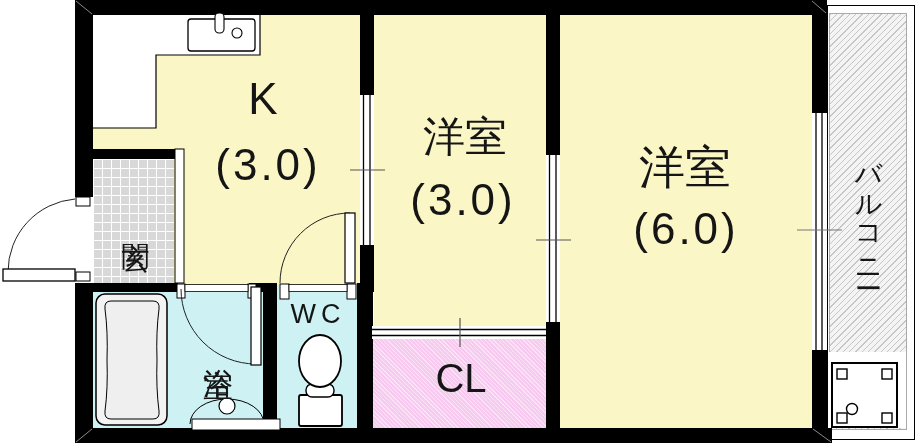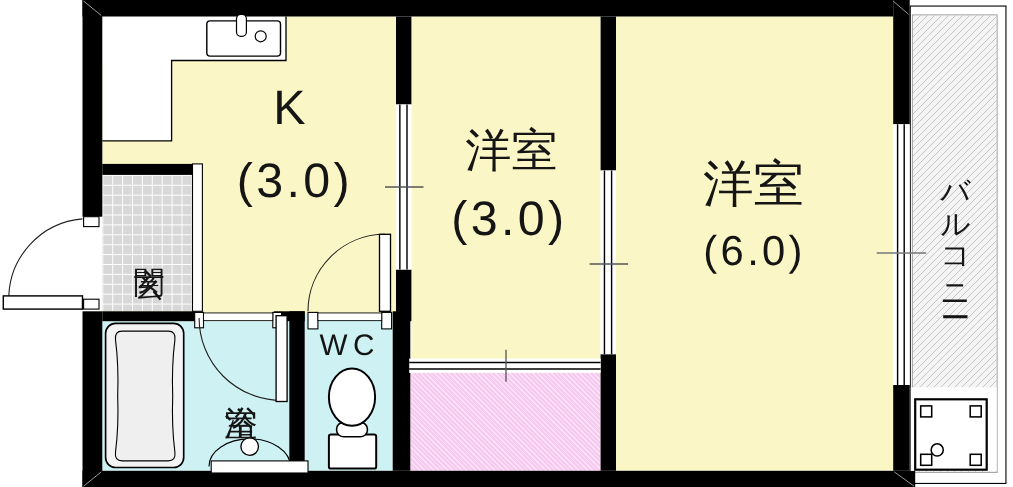--- a/index.html
+++ b/index.html
@@ -184,22 +184,23 @@
     </g>
   </svg>
 
   <div class="lbl" style="left:263px;top:99px;font-size:44px;">K</div>
   <div class="lbl" style="left:268px;top:165px;font-size:44px;letter-spacing:3px;">(3.0)</div>
 
   <div class="lbl" style="left:465px;top:137px;font-size:42px;">洋室</div>
   <div class="lbl" style="left:463px;top:200px;font-size:44px;letter-spacing:3px;">(3.0)</div>
 
   <div class="lbl" style="left:685px;top:167px;font-size:46px;">洋室</div>
-  <div class="lbl" style="left:686px;top:229px;font-size:38px;letter-spacing:3px;">(6.0)</div>
+  <div class="lbl" style="left:686px;top:229px;font-size:44px;letter-spacing:3px;">(6.0)</div>
 
   <div class="lbl v" style="left:135px;top:221px;font-size:28px;">玄関</div>
   <div class="lbl v" style="left:218px;top:345px;font-size:30px;">浴室</div>
 
   <div class="lbl" style="left:318px;top:314px;font-size:27px;letter-spacing:5px;text-align:right;">WC</div>
+  <div class="lbl" style="left:461px;top:378px;font-size:40px;">CL</div>
 
   <div class="lbl v" style="left:868px;top:210px;font-size:27px;letter-spacing:2px;">バルコニー</div>
 
 </div>
 
 </body></html>

